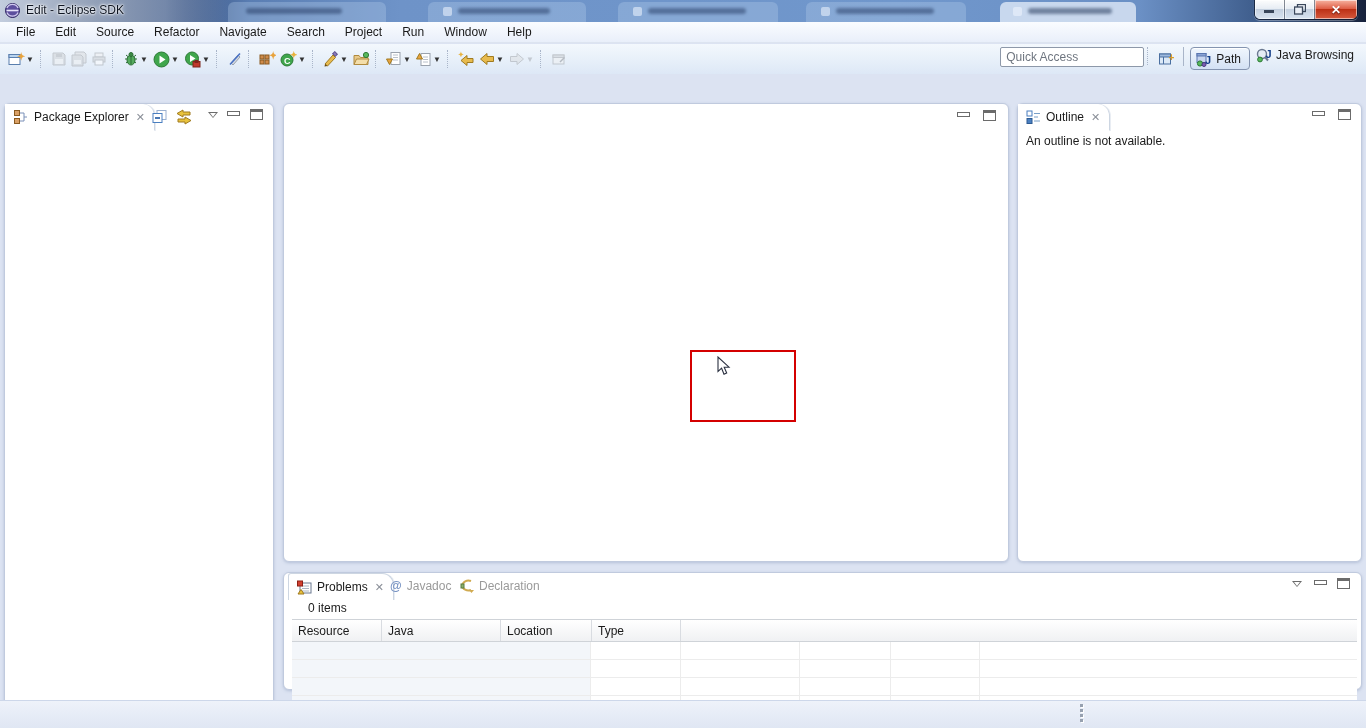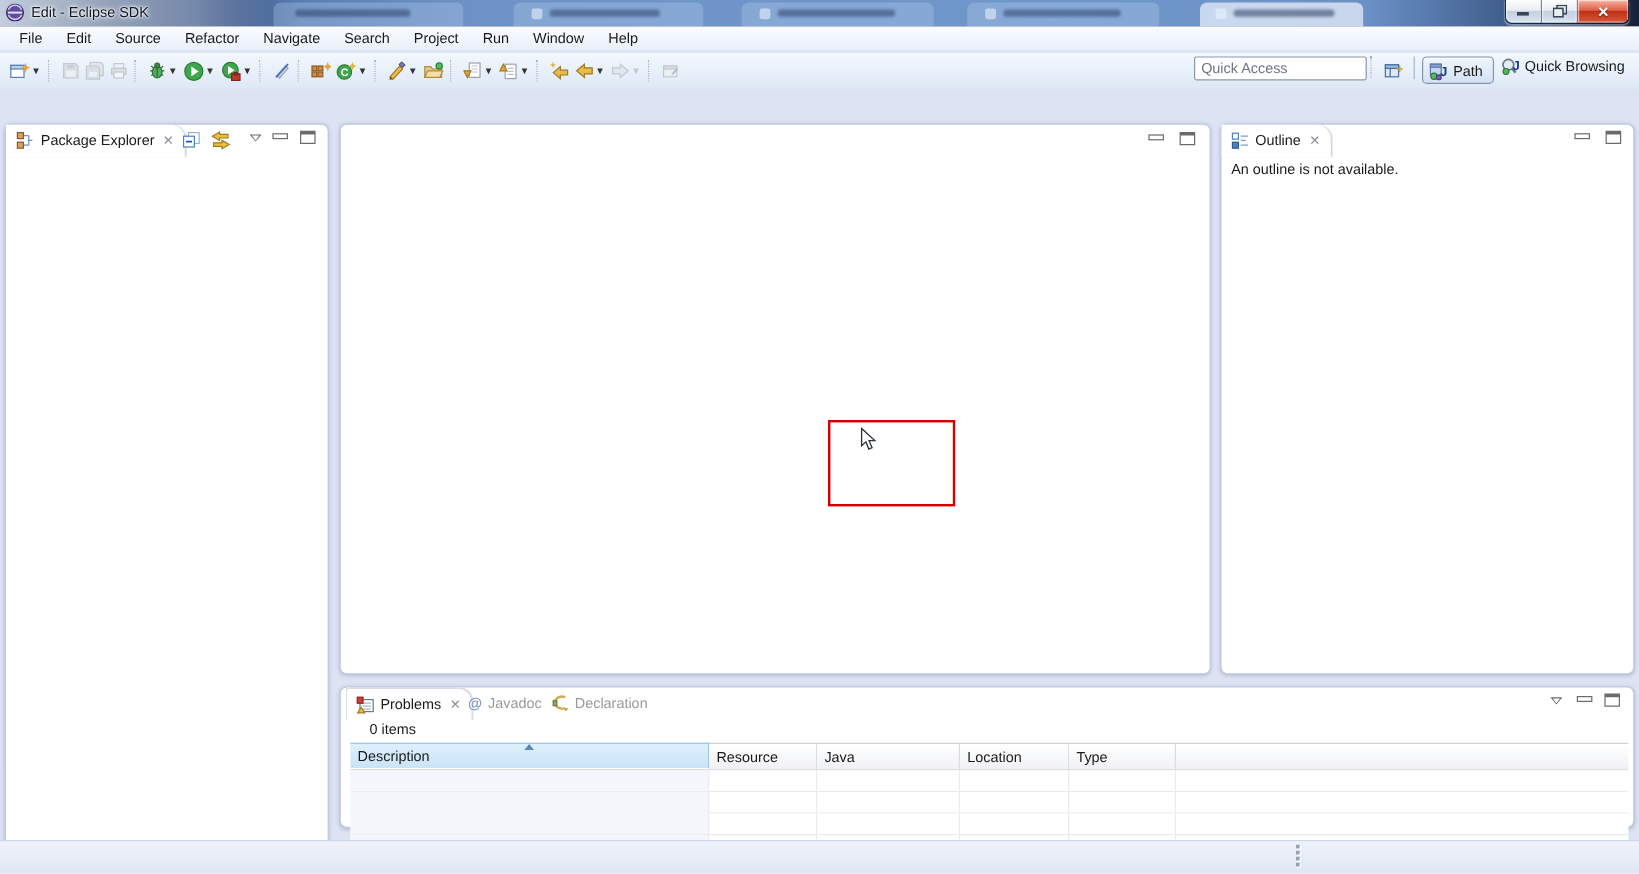--- a/index.html
+++ b/index.html
@@ -348,21 +348,21 @@
         </svg>
         <span>Path</span>
       </div>
       <div class="persp-plain">
         <svg width="16" height="16" viewBox="0 0 16 16">
           <circle cx="6" cy="7" r="4.5" fill="#e3ecf5" stroke="#6a7890" stroke-width="1.4"></circle>
           <line x1="9" y1="10" x2="12" y2="13.5" stroke="#6a7890" stroke-width="2"></line>
           <text x="9.5" y="11" font-size="11" fill="#16408a" font-weight="bold">J</text>
           <circle cx="4" cy="12.5" r="2.4" fill="#58b85c" stroke="#2d7a36"></circle>
         </svg>
-        <span>Quick Browsing</span>
+        <span>Java Browsing</span>
       </div>
     </div>
   </div>
 
   <div class="panel p-pkg">
     <div class="view-tab">
       <svg width="16" height="16" viewBox="0 0 16 16">
         <g stroke="#8a5a20" fill="#d9a066">
           <rect x="1.5" y="1.5" width="5" height="5"></rect>
             <rect x="1.5" y="9.5" width="5" height="5"></rect>
@@ -471,24 +471,20 @@
         <span class="mini-min"></span>
       </div>
     <div class="hicon" style="left:1053px;top:5px;">
         <span class="mini-max"></span>
       </div>
 
     <div class="items-count">0 items</div>
 
     <div class="ptable">
       <div class="thead">
-        <div class="thcell sorted col0">
-          <span class="sort-arrow"></span>
-          <span>Description</span>
-        </div>
         <div class="thcell col1">
             <span>Resource</span>
           </div>
         <div class="thcell col2">
             <span>Java</span>
           </div>
         <div class="thcell col3">
             <span>Location</span>
           </div>
         <div class="thcell col4">

